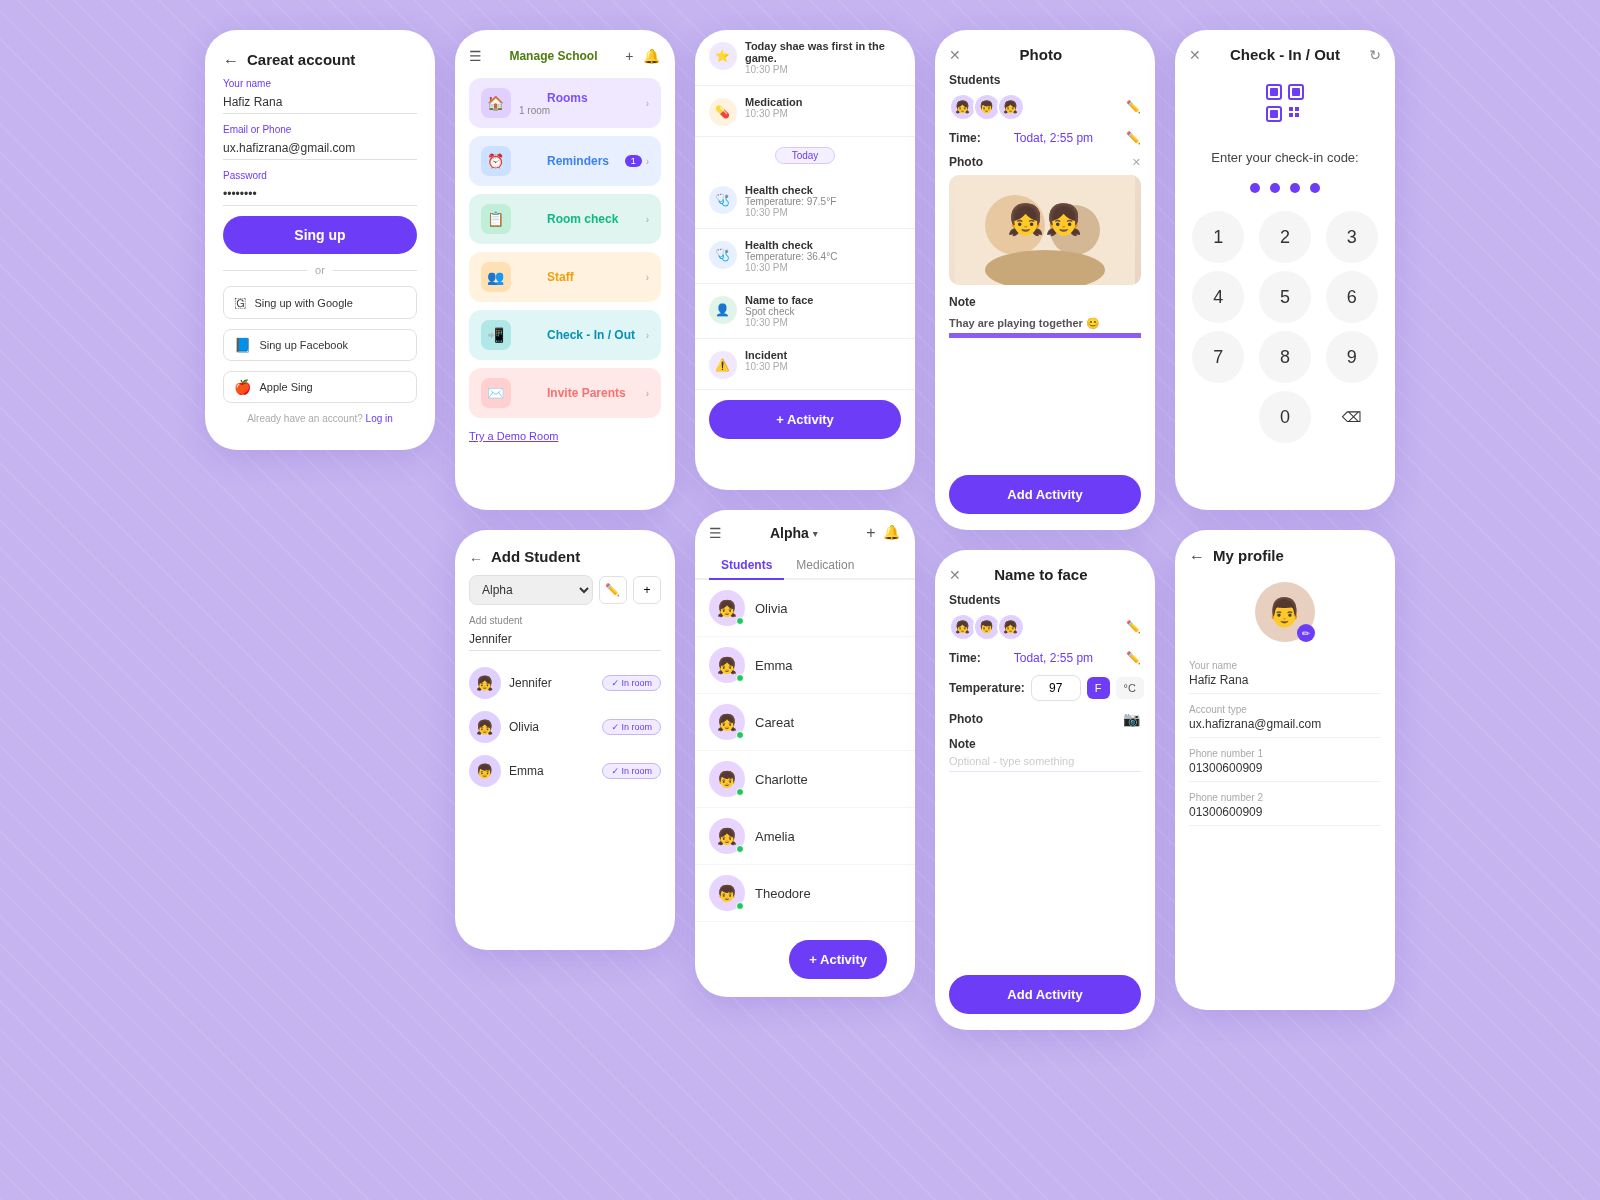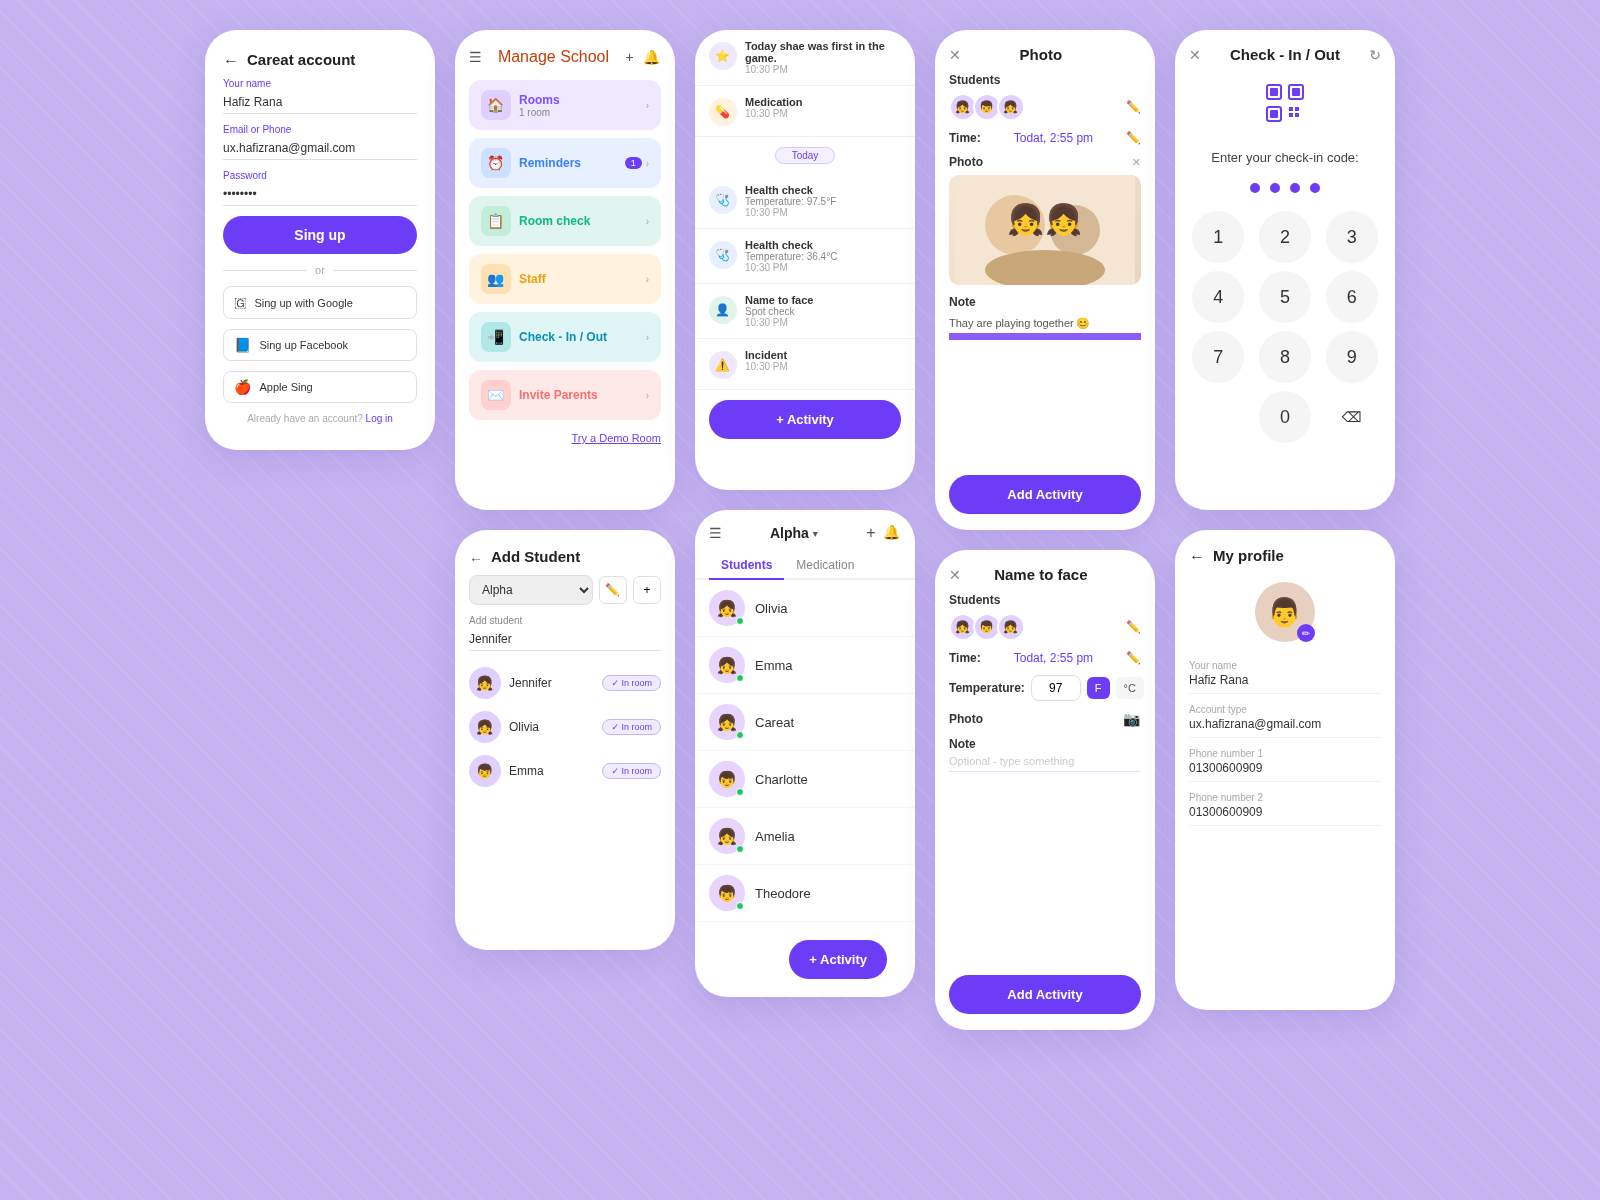--- a/index.html
+++ b/index.html
@@ -149,42 +149,42 @@
       display: flex;
       flex-direction: column;
       gap: 8px;
     }
     .manage-header {
       display: flex;
       align-items: center;
       justify-content: space-between;
       margin-bottom: 6px;
     }
-    .manage-title { font-size: 16px; font-weight: 400; color: #c2410c; }
+    .manage-title { font-size: 12px; font-weight: 700; color: #4d7c0f; }
     .menu-icons { display: flex; gap: 10px; font-size: 14px; color: #555; }
     .menu-item {
       display: flex;
       align-items: center;
       justify-content: space-between;
       border-radius: 12px;
       padding: 10px 12px;
       cursor: pointer;
     }
     .menu-item-left { display: flex; align-items: center; gap: 8px; }
     .menu-icon-circle {
       width: 30px; height: 30px;
       border-radius: 8px;
       display: flex; align-items: center; justify-content: center;
       font-size: 14px;
     }
-    .menu-label { font-size: 12px; font-weight: 600; }
+    .menu-label { font-size: 12px; font-weight: 600; margin-left: 28px; }
     .menu-sub { font-size: 10px; color: #888; }
     .menu-chevron { font-size: 10px; color: #aaa; }
     .badge { background: #6c3cf7; color: #fff; border-radius: 99px; font-size: 9px; padding: 1px 6px; }
-    .demo-link { text-align: right; font-size: 11px; color: #6c3cf7; text-decoration: underline; cursor: pointer; margin-top: 4px; }
+    .demo-link { text-align: left; font-size: 11px; color: #6c3cf7; text-decoration: underline; cursor: pointer; margin-top: 4px; }
 
     
     .card-add-student {
       width: 220px;
       min-height: 420px;
       padding: 18px 14px 16px;
       display: flex;
       flex-direction: column;
       gap: 10px;
     }
@@ -440,27 +440,28 @@
       border-radius: 10px;
       background: linear-gradient(135deg, #f5e6d3 0%, #e8d5c4 100%);
       display: flex;
       align-items: center;
       justify-content: center;
       font-size: 40px;
       overflow: hidden;
     }
     .note-input {
       border: none;
-      border-bottom: 7px solid #8b5cf6;
+      border-bottom: 5px solid #8b5cf6;
       font-size: 11px;
       color: #555;
       padding: 4px 0;
       outline: none;
       width: 100%;
       background: transparent;
+      font-weight: bold;
     }
     .add-btn-full {
       background: #6c3cf7;
       color: #fff;
       border: none;
       border-radius: 24px;
       padding: 12px;
       width: 100%;
       font-size: 13px;
       font-weight: 600;

